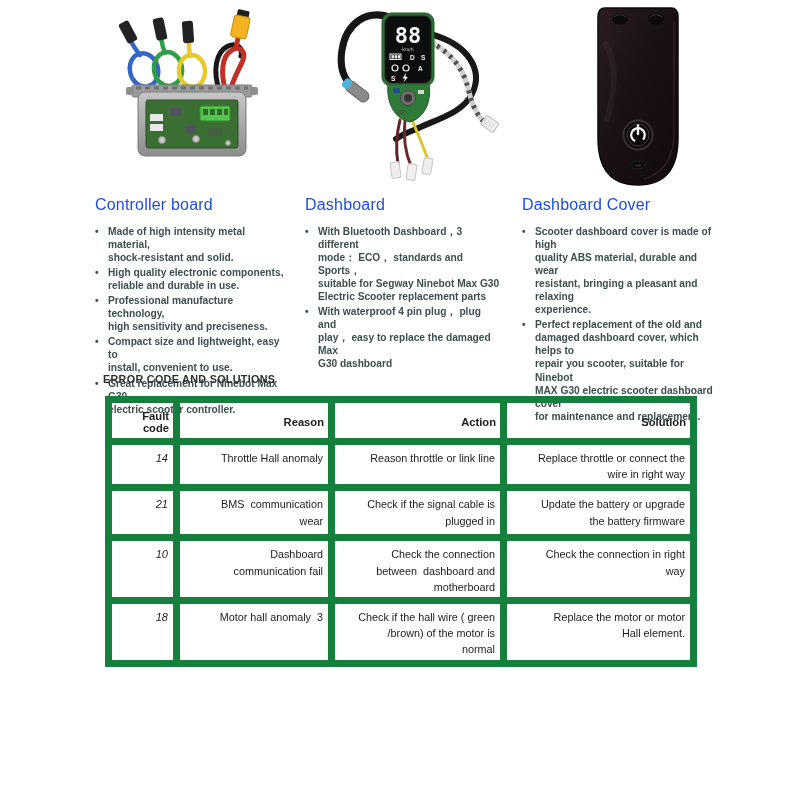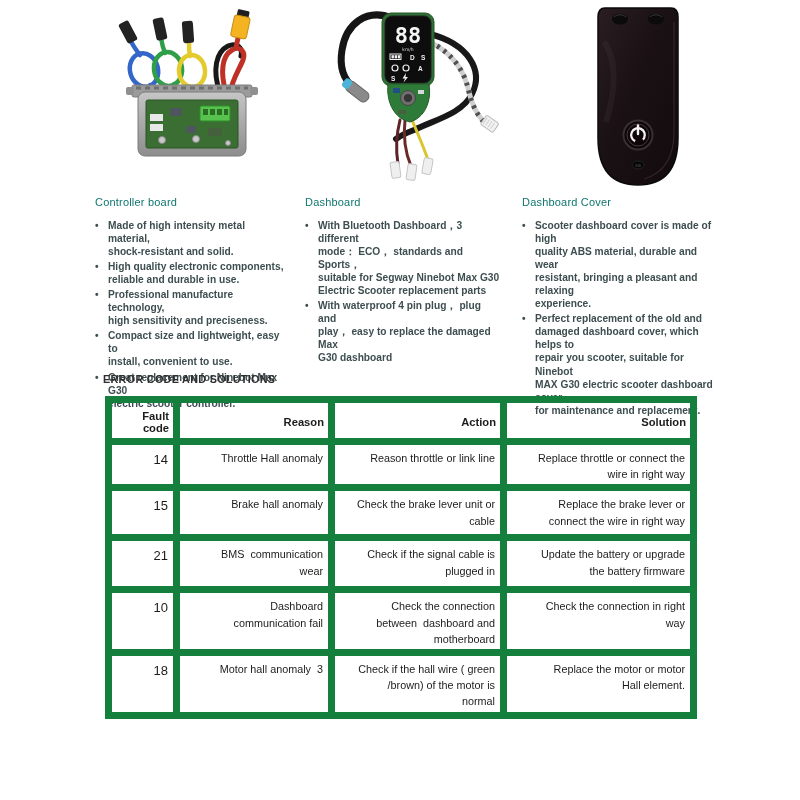--- a/index.html
+++ b/index.html
@@ -4,22 +4,22 @@
 <style>
   html,body { margin:0; padding:0; background:#fff; }
   .canvas {
     position:relative; width:800px; height:720px; background:#ffffff;
     font-family:"Liberation Sans", sans-serif; overflow:hidden;
   }
   .photo { position:absolute; }
   
   .info-col { position:absolute; top:196px; }
   .info-col h3 {
-    margin:0 0 11px 0; font-size:11px; font-weight:400;
-    color:#0f766e; letter-spacing:.2px;
+    margin:0 0 11px 0; font-size:16px; font-weight:400;
+    color:#1d4ed8; letter-spacing:.2px;
   }
   .bullets { list-style:none; margin:0; padding:0; }
   .bullets li {
     display:flex; margin:0 0 2px 0;
     font-size:10.2px; font-weight:700; color:#3e4e50; line-height:1.28;
   }
   .bullets .dot { width:13px; flex:0 0 13px; color:#3e4e50; }
   .bullets .btxt { white-space:pre-wrap; }
   #col-controller { left:95px;  width:190px; }
   #col-dashboard  { left:305px; width:196px; }
@@ -38,21 +38,21 @@
     color:#1c1c1c; overflow:hidden;
   }
   table.err th {
     font-size:11.2px; font-weight:700; padding:5px 4px 3px 8px; height:27px;
     vertical-align:middle;
   }
   table.err td {
     font-size:10.8px; font-weight:400; line-height:1.5;
     padding:5px 5px 2px 8px; white-space:pre-wrap;
   }
-  table.err td.code { font-size:13px; }
+  table.err td.code { font-style:italic; font-size:11px; }
   tbody tr:nth-child(1){height:37px}
   tbody tr:nth-child(2){height:50px}
   tbody tr:nth-child(3){height:52px}
   tbody tr:nth-child(4){height:57px}
   tbody tr:nth-child(5){height:55px}
   tbody tr:nth-child(6){height:47px}
   tbody tr:nth-child(7){height:70px}
 </style>
 </head>
 <body>
@@ -326,28 +326,20 @@
     </thead>
     <tbody>
         <tr>
           <td class="code">14</td>
           <td class="">Throttle Hall anomaly</td>
           <td class="">Reason throttle or link line</td>
           <td class="">Replace throttle or connect the
 wire in right way</td>
         </tr>
         <tr>
-          <td class="code">15</td>
-          <td class="">Brake hall anomaly</td>
-          <td class="">Check the brake lever unit or
-cable</td>
-          <td class="">Replace the brake lever or
-connect the wire in right way</td>
-        </tr>
-        <tr>
           <td class="code">21</td>
           <td class="">BMS  communication
 wear</td>
           <td class="">Check if the signal cable is
 plugged in</td>
           <td class="">Update the battery or upgrade
 the battery firmware</td>
         </tr>
         <tr>
           <td class="code">10</td>

